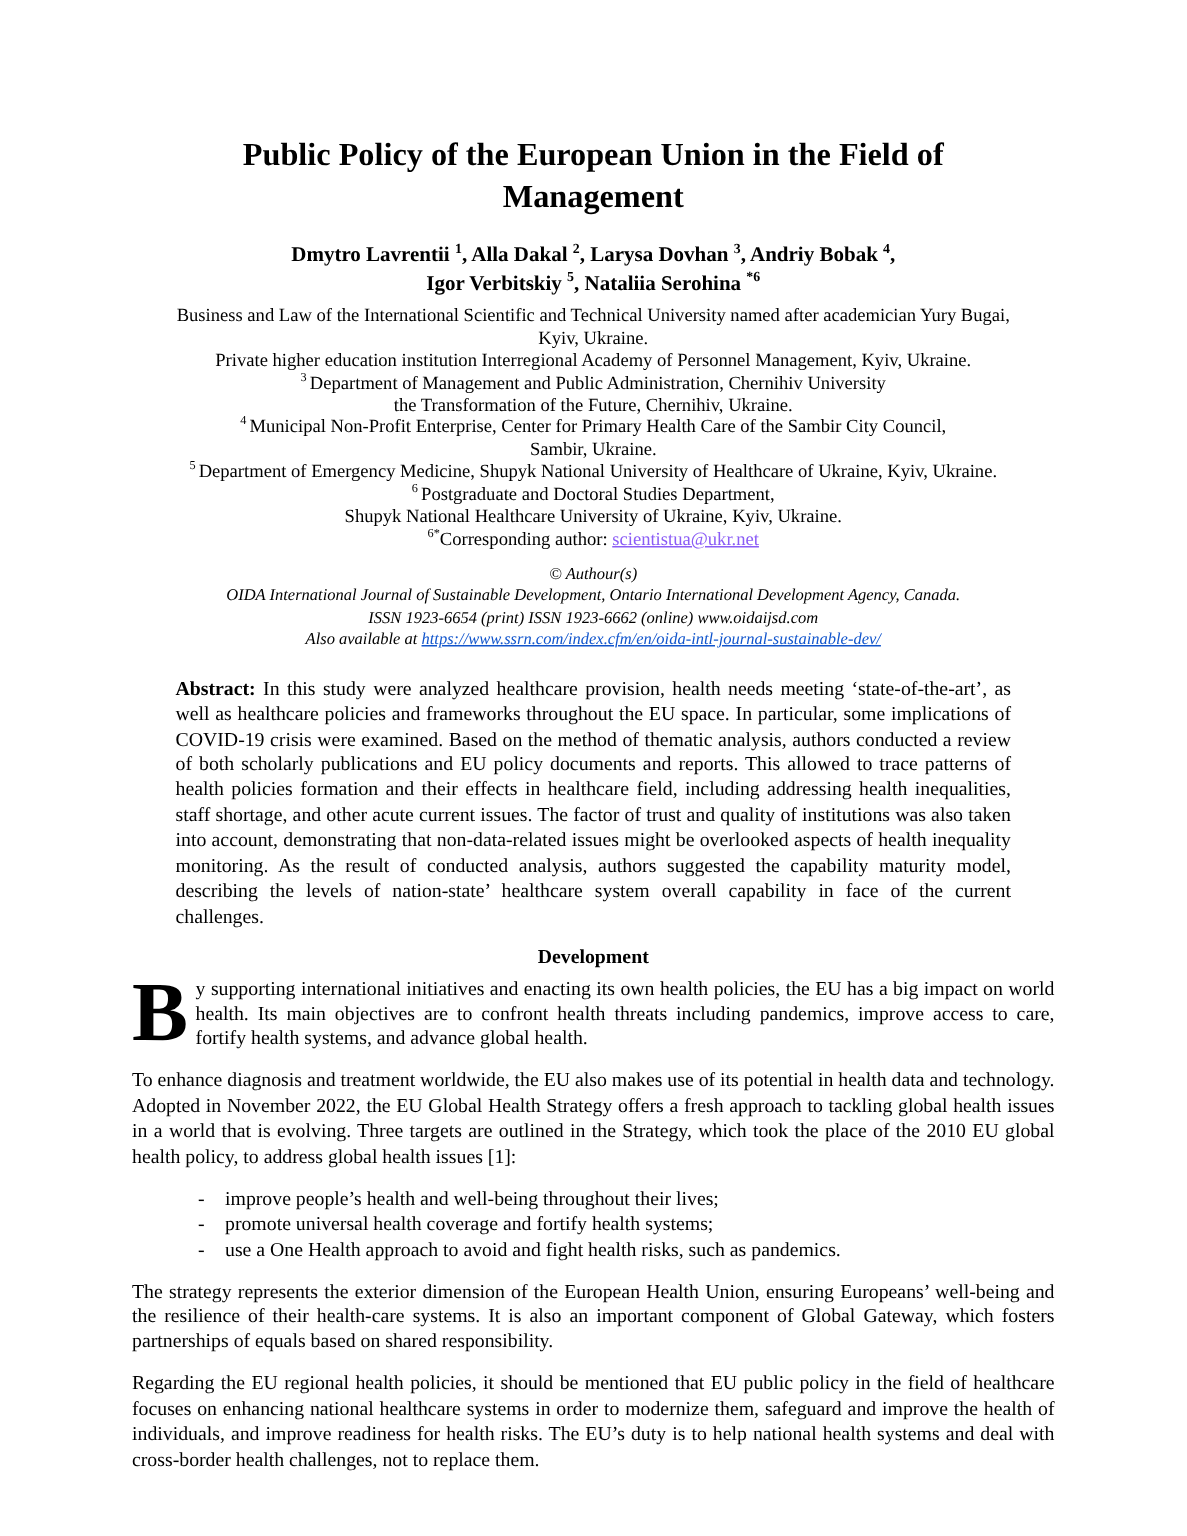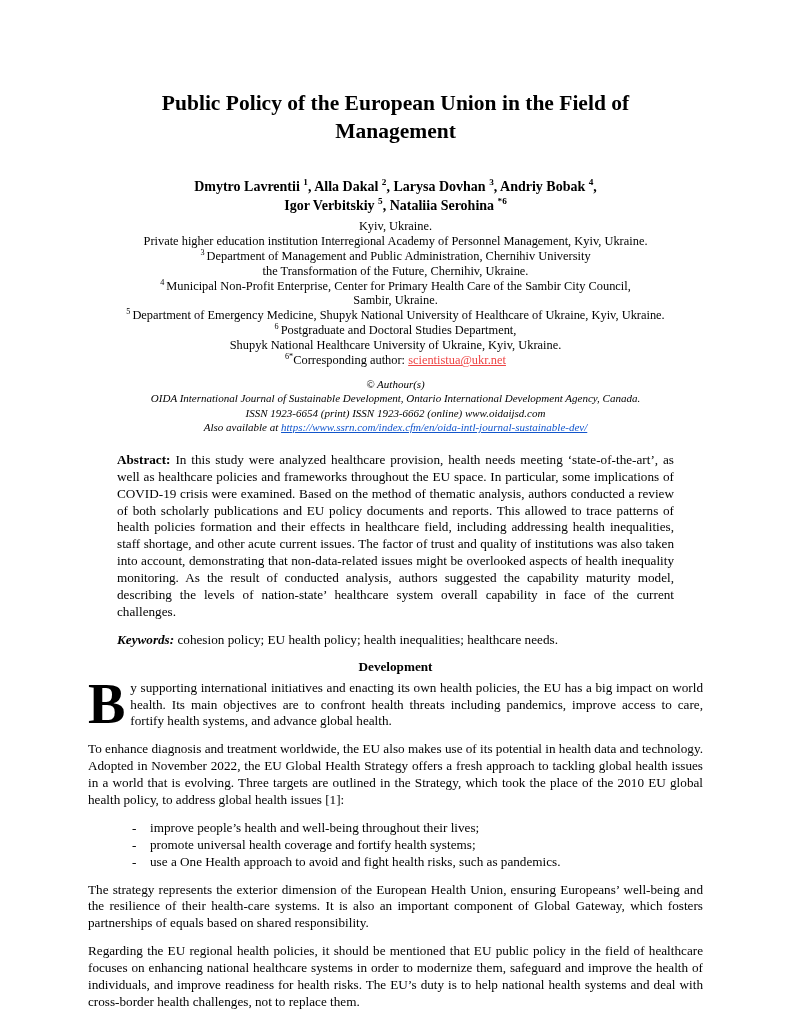--- a/index.html
+++ b/index.html
@@ -4,21 +4,21 @@
 <style>
   html, body { margin: 0; padding: 0; background: #ffffff; }
   body {
     width: 791px; height: 1024px; overflow: hidden;
     font-family: "Liberation Serif", serif;
     color: #000;
   }
   .page { box-sizing: border-box; width: 791px; padding: 90px 88px 0 88px; }
 
   .title {
-    margin: 0 0 31px 0;
+    margin: 0 0 15px 0;
     font-size: 21.5px; font-weight: bold; text-align: center; line-height: 1.3;
   }
   .authors { text-align: center; font-weight: bold; font-size: 14px; line-height: 1.4; margin-bottom: 3px; }
   .affiliations { text-align: center; font-size: 12.4px; line-height: 1.2; }
   .affil-line { }
   .corresponding { text-align: center; font-size: 12.4px; line-height: 1.2; }
   sup { font-size: 0.66em; vertical-align: super; line-height: 0; }
 
   .copyright { text-align: center; font-size: 11px; line-height: 1.32; margin-top: 9px; font-style: italic; }
 
@@ -64,43 +64,43 @@
 <div class="page">
 
   <h1 class="title"><span>Public Policy of the European Union in the Field of</span><br><span>Management</span></h1>
 
   <div class="authors" id="authors">
       <div><span>Dmytro Lavrentii <sup>1</sup></span>, <span>Alla Dakal <sup>2</sup></span>, <span>Larysa Dovhan <sup>3</sup></span>, <span>Andriy Bobak <sup>4</sup></span>,</div>
       <div><span>Igor Verbitskiy <sup>5</sup></span>, <span>Nataliia Serohina <sup>*6</sup></span></div>
     </div>
 
   <div class="affiliations" id="affiliations">
+      <div class="affil-line">Business and Law of the International Scientific and Technical University named after academician Yury Bugai,</div>
       <div class="affil-line">Kyiv, Ukraine.</div>
       <div class="affil-line">Private higher education institution Interregional Academy of Personnel Management, Kyiv, Ukraine.</div>
       <div class="affil-line"><sup>3 </sup>Department of Management and Public Administration, Chernihiv University</div>
       <div class="affil-line">the Transformation of the Future, Chernihiv, Ukraine.</div>
       <div class="affil-line"><sup>4 </sup>Municipal Non-Profit Enterprise, Center for Primary Health Care of the Sambir City Council,</div>
       <div class="affil-line">Sambir, Ukraine.</div>
       <div class="affil-line"><sup>5 </sup>Department of Emergency Medicine, Shupyk National University of Healthcare of Ukraine, Kyiv, Ukraine.</div>
       <div class="affil-line"><sup>6 </sup>Postgraduate and Doctoral Studies Department,</div>
       <div class="affil-line">Shupyk National Healthcare University of Ukraine, Kyiv, Ukraine.</div>
     </div>
 
-  <div class="corresponding"><sup>6*</sup><span>Corresponding author: </span><a class="link" href="#" style="color: #ef4444;">scientistua@ukr.net</a></div>
+  <div class="corresponding"><sup>6*</sup><span>Corresponding author: </span><a class="link" href="#" style="color: #8b5cf6;">scientistua@ukr.net</a></div>
 
   <div class="copyright">
     <div>© Authour(s)</div>
     <div>OIDA International Journal of Sustainable Development, Ontario International Development Agency, Canada.</div>
     <div>ISSN 1923-6654 (print) ISSN 1923-6662 (online) www.oidaijsd.com</div>
     <div><span>Also available at </span><a class="link" href="#" style="color: rgb(17, 85, 204); margin-top: 22px;">https://www.ssrn.com/index.cfm/en/oida-intl-journal-sustainable-dev/</a></div>
   </div>
 
   <p class="abstract"><b>Abstract:</b><span> In this study were analyzed healthcare provision, health needs meeting ‘state-of-the-art’, as well as healthcare policies and frameworks throughout the EU space. In particular, some implications of COVID-19 crisis were examined. Based on the method of thematic analysis, authors conducted a review of both scholarly publications and EU policy documents and reports. This allowed to trace patterns of health policies formation and their effects in healthcare field, including addressing health inequalities, staff shortage, and other acute current issues. The factor of trust and quality of institutions was also taken into account, demonstrating that non-data-related issues might be overlooked aspects of health inequality monitoring. As the result of conducted analysis, authors suggested the capability maturity model, describing the levels of nation-state’ healthcare system overall capability in face of the current challenges.</span></p>
 
-  <p class="keywords"><span class="kw-label">Keywords:</span><span> cohesion policy; EU health policy; health inequalities; healthcare needs.</span></p>
 
   <h2 class="section-heading">Development</h2>
 
   <p class="body-par"><span class="dropcap">B</span><span>y supporting international initiatives and enacting its own health policies, the EU has a big impact on world health. Its main objectives are to confront health threats including pandemics, improve access to care, fortify health systems, and advance global health.</span></p>
 
   <p class="body-par">To enhance diagnosis and treatment worldwide, the EU also makes use of its potential in health data and technology. Adopted in November 2022, the EU Global Health Strategy offers a fresh approach to tackling global health issues in a world that is evolving. Three targets are outlined in the Strategy, which took the place of the 2010 EU global health policy, to address global health issues [1]:</p>
 
   <ul class="dash-list" id="bullets">
       <li><span class="dash">-</span><span>improve people’s health and well-being throughout their lives;</span></li>
       <li><span class="dash">-</span><span>promote universal health coverage and fortify health systems;</span></li>

